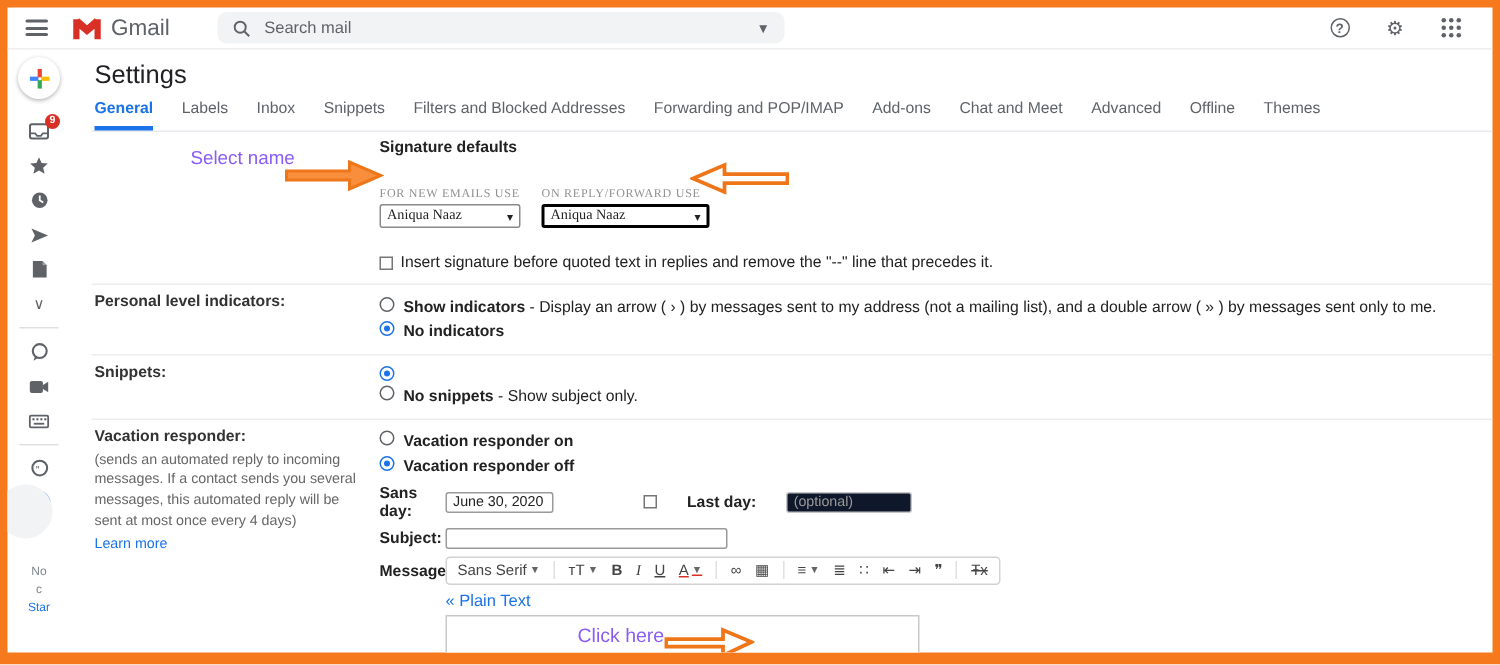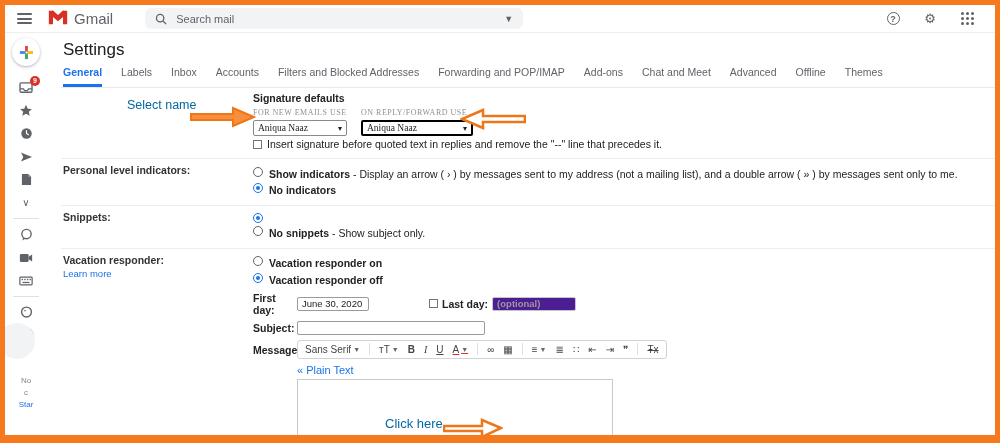--- a/index.html
+++ b/index.html
@@ -3,21 +3,21 @@
 <meta charset="utf-8">
 <style>
   * { margin:0; padding:0; box-sizing:border-box; }
   body { font-family:"Liberation Sans", sans-serif; background:#fff; }
   .frame { position:relative; width:1000px; height:443px; border:5px solid #f7791d; border-bottom-width:8px; background:#fff; overflow:hidden; }
 
   
   .header { height:28px; display:flex; align-items:center; padding-left:12px; border-bottom:1px solid #eeeeee; }
   .hamburger { width:15px; height:11px; display:flex; flex-direction:column; justify-content:space-between; cursor:pointer; margin-right:16px; }
   .hamburger span { display:block; height:2px; background:#5f6368; border-radius:1px; }
-  .logo { display:flex; align-items:flex-start; gap:6px; }
+  .logo { display:flex; align-items:flex-end; gap:6px; }
   .logo-text { font-size:15px; color:#5f6368; }
   .searchbar { margin-left:32px; width:378px; height:21px; background:#f1f3f4; border-radius:6px; display:flex; align-items:center; padding:0 10px; gap:9px; }
   .searchbar .ph { font-size:11px; color:#5f6368; }
   .searchbar .caret { margin-left:auto; font-size:9px; color:#5f6368; }
   .header-right { margin-left:auto; display:flex; align-items:center; gap:21px; margin-right:20px; }
   .hicon { color:#5f6368; font-size:13px; width:16px; height:16px; display:flex; align-items:center; justify-content:center; cursor:pointer; }
   .help-circ { width:13px; height:13px; border:1.4px solid #5f6368; border-radius:50%; font-size:9px; display:flex; align-items:center; justify-content:center; font-weight:bold; }
   .apps-grid { display:grid; grid-template-columns:repeat(3,3px); grid-template-rows:repeat(3,3px); gap:2px; }
   .apps-grid i { width:3px; height:3px; background:#5f6368; border-radius:50%; }
 
@@ -40,55 +40,55 @@
   .tabs { display:flex; gap:19px; font-size:10.5px; color:#5f6368; border-bottom:1px solid #e8eaed; padding-left:2px; }
   .tab { padding-bottom:6px; cursor:pointer; white-space:nowrap; }
   .tab.active { color:#1a73e8; font-weight:bold; border-bottom:3px solid #1a73e8; }
 
   .row { display:flex; border-bottom:1px solid #ededed; padding:5px 0; }
   .label-col { width:192px; flex-shrink:0; padding-left:2px; }
   .content-col { flex:1; }
   .blabel { font-weight:bold; color:#333; }
 
   
-  .sig-head { font-weight:bold; margin-bottom:4px; }
+  .sig-head { font-weight:bold; margin-bottom:20px; }
   .sig-selects { display:flex; gap:14px;font-family:Liberation Serif, serif; }
   .minicap { font-size:8px; color:#909090; letter-spacing:.5px; margin-bottom:3px; }
   .selbox { height:16px; border:1px solid #8a8a8a; border-radius:2px; background:#fff; display:flex; align-items:center; justify-content:space-between; padding:0 4px; font-size:9.5px; color:#222; width:94px; cursor:pointer; }
   .selbox.focused { border:2px solid #000; width:112px; }
   .selbox .caret { font-size:8px; }
-  .cbrow { display:flex; align-items:center; gap:5px; margin-top:2px; }
+  .cbrow { display:flex; align-items:center; gap:5px; margin-top:17px; }
   .cb { width:9px; height:9px; border:1px solid #767676; background:#fff; flex-shrink:0; cursor:pointer; }
   .radio { width:10px; height:10px; border:1px solid #5f6368; border-radius:50%; flex-shrink:0; cursor:pointer; position:relative; background:#fff; }
   .radio.sel { border-color:#1a73e8; }
   .radio.sel::after { content:""; position:absolute; left:2px; top:2px; width:4px; height:4px; border-radius:50%; background:#1a73e8; }
   .optrow { display:flex; align-items:flex-start; gap:6px; margin:2.5px 0; line-height:1.35; }
 
   
   .vac-desc { color:#666; font-size:9.5px; line-height:1.45; width:182px; margin-top:3px; }
   .learn { color:#1a73e8; cursor:pointer; font-size:9.5px; margin-top:2px; }
   .frow { display:flex; align-items:center; margin:5px 0; }
   .flabel { font-weight:bold; width:44px; flex-shrink:0; }
   .tinput { height:14px; border:1px solid #9a9a9a; border-radius:2px; background:#fff; font-size:9.5px; color:#222; display:flex; align-items:center; padding:0 4px; }
   .in-first { width:72px; }
-  .in-last { width:84px; background:#4c1d95; color:#9a9a9a; border-color:#c6c6c6;font-weight:bold; }
+  .in-last { width:84px; background:#0f172a; color:#9a9a9a; border-color:#c6c6c6; }
   .in-subj { width:188px; }
-  .lastgrp { display:flex; align-items:center; gap:4px; margin-left:60px; }
+  .lastgrp { display:flex; align-items:center; gap:20px; margin-left:60px; }
   .toolbar { display:inline-flex; align-items:center; height:19px; border:1px solid #d2d2d2; border-radius:3px; padding:0 7px; gap:9px; font-size:10px; color:#444; background:#fff; }
   .titem { cursor:pointer; white-space:nowrap; display:flex; align-items:center; gap:2px; }
   .titem .c { font-size:7px; color:#666; }
   .t-b { font-weight:bold; } .t-i { font-style:italic; font-family:"Liberation Serif",serif; } .t-u { text-decoration:underline; }
   .t-a { text-decoration:underline; text-decoration-color:#d93025; }
   .t-x { text-decoration:line-through; }
   .tsep { width:1px; height:12px; background:#e0e0e0; }
   .plain { color:#1a73e8; font-size:11px; margin:4px 0 3px 44px; cursor:pointer; }
   .msgbox { width:316px; height:57px; border:1px solid #c9c9c9; margin-left:44px; background:#fff; }
 
   
-  .anno { position:absolute; color:#0369a1; font-size:12.5px; font-weight:500; }
+  .anno { position:absolute; color:#8b5cf6; font-size:12.5px; font-weight:500; }
   .arrow { position:absolute; }
 </style>
 </head>
 <body>
 
 <div class="frame">
 
   <div class="header">
     <div class="hamburger">
         <span></span>
@@ -220,21 +220,21 @@
       </div>
     </div>
 
     <div class="main">
       <div class="page-title">Settings</div>
 
       <div class="tabs">
         <span class="tab active">General</span>
         <span class="tab">Labels</span>
         <span class="tab">Inbox</span>
-        <span class="tab">Accounts</span>
+        <span class="tab">Snippets</span>
         <span class="tab">Filters and Blocked Addresses</span>
         <span class="tab">Forwarding and POP/IMAP</span>
         <span class="tab">Add-ons</span>
         <span class="tab">Chat and Meet</span>
         <span class="tab">Advanced</span>
         <span class="tab">Offline</span>
         <span class="tab">Themes</span>
       </div>
 
       <div class="row" style="padding-top:4px; padding-bottom:8px;">
@@ -287,33 +287,34 @@
           <div class="optrow">
             <span class="radio"></span>
             <span><b>No snippets</b><span> - Show subject only.</span></span>
           </div>
         </div>
       </div>
 
       <div class="row">
         <div class="label-col">
           <div class="blabel">Vacation responder:</div>
+          <div class="vac-desc">(sends an automated reply to incoming messages. If a contact sends you several messages, this automated reply will be sent at most once every 4 days)</div>
           <div class="learn">Learn more</div>
         </div>
         <div class="content-col">
           <div class="optrow">
             <span class="radio"></span>
             <b>Vacation responder on</b>
           </div>
           <div class="optrow">
             <span class="radio sel"></span>
             <b>Vacation responder off</b>
           </div>
           <div class="frow">
-            <span class="flabel">First day:</span>
+            <span class="flabel">Sans day:</span>
             <span class="tinput in-first">June 30, 2020</span>
             <span class="lastgrp">
               <span class="cb"></span>
               <b>Last day:</b>
               <span class="tinput in-last">(optional)</span>
             </span>
           </div>
           <div class="frow">
             <span class="flabel">Subject:</span>
             <span class="tinput in-subj"></span>

